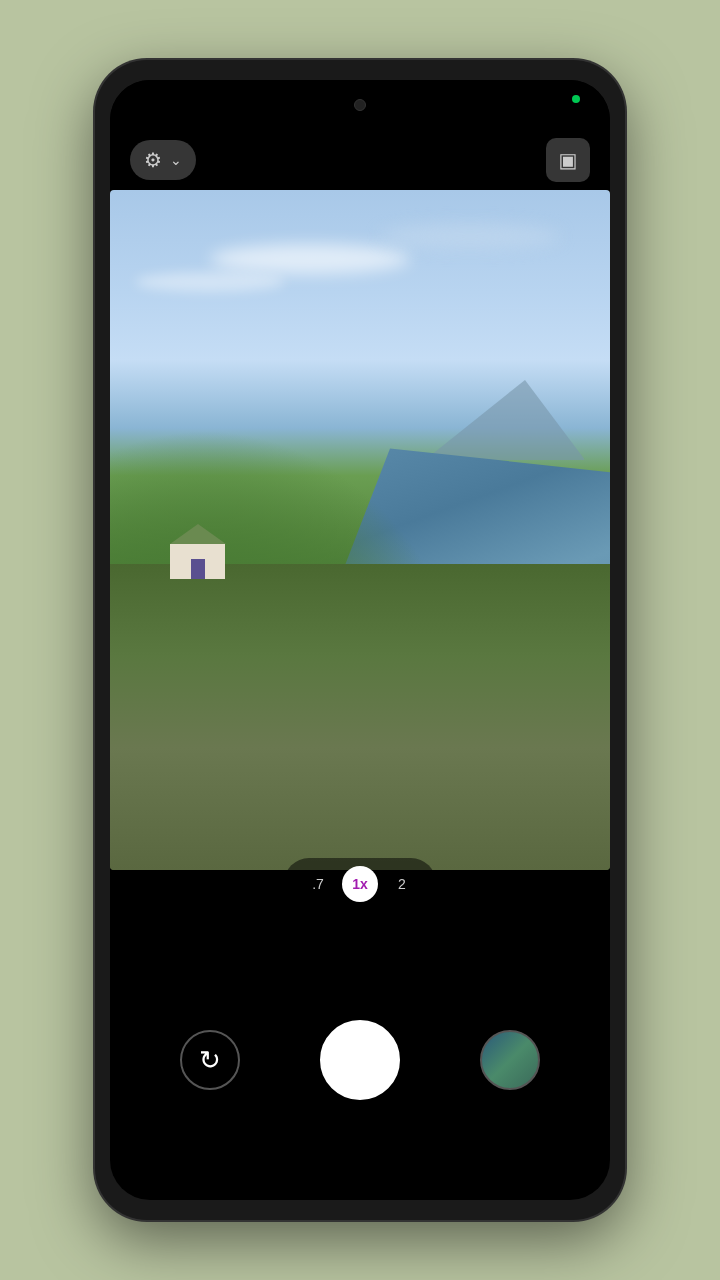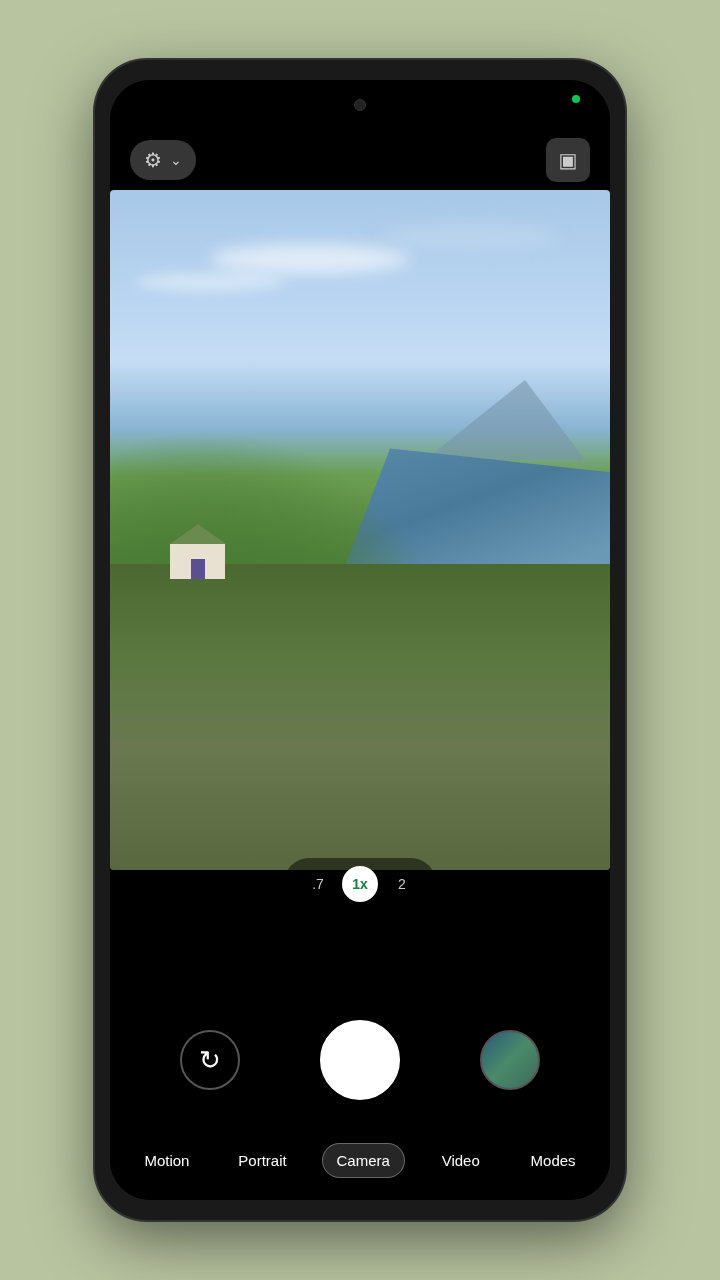--- a/index.html
+++ b/index.html
@@ -314,21 +314,21 @@
       justify-content: center;
       border-radius: 50%;
       font-size: 14px;
       color: #ccc;
       cursor: pointer;
       font-weight: 500;
     }
 
     .zoom-option.active {
       background: #fff;
-      color: #15803d;
+      color: #a21caf;
       font-weight: 700;
     }
 
     
     .bottom-controls {
       position: absolute;
       bottom: 80px;
       left: 0;
       right: 0;
       height: 120px;
@@ -475,32 +475,15 @@
     <div class="bottom-controls">
       <div class="flip-btn">
         <span class="flip-icon">↻</span>
       </div>
       <div class="shutter-btn">
         <div class="shutter-inner"></div>
       </div>
       <div class="thumbnail-btn"></div>
     </div>
 
-    <div class="mode-bar">
-      <div class="mode-item">
-        <span class="mode-label">Motion</span>
-      </div>
-      <div class="mode-item">
-        <span class="mode-label">Portrait</span>
-      </div>
-      <div class="mode-item active">
-        <span class="mode-label">Camera</span>
-      </div>
-      <div class="mode-item">
-        <span class="mode-label">Video</span>
-      </div>
-      <div class="mode-item">
-        <span class="mode-label">Modes</span>
-      </div>
-    </div>
 
   </div>
 </div>
 
 </body></html>

